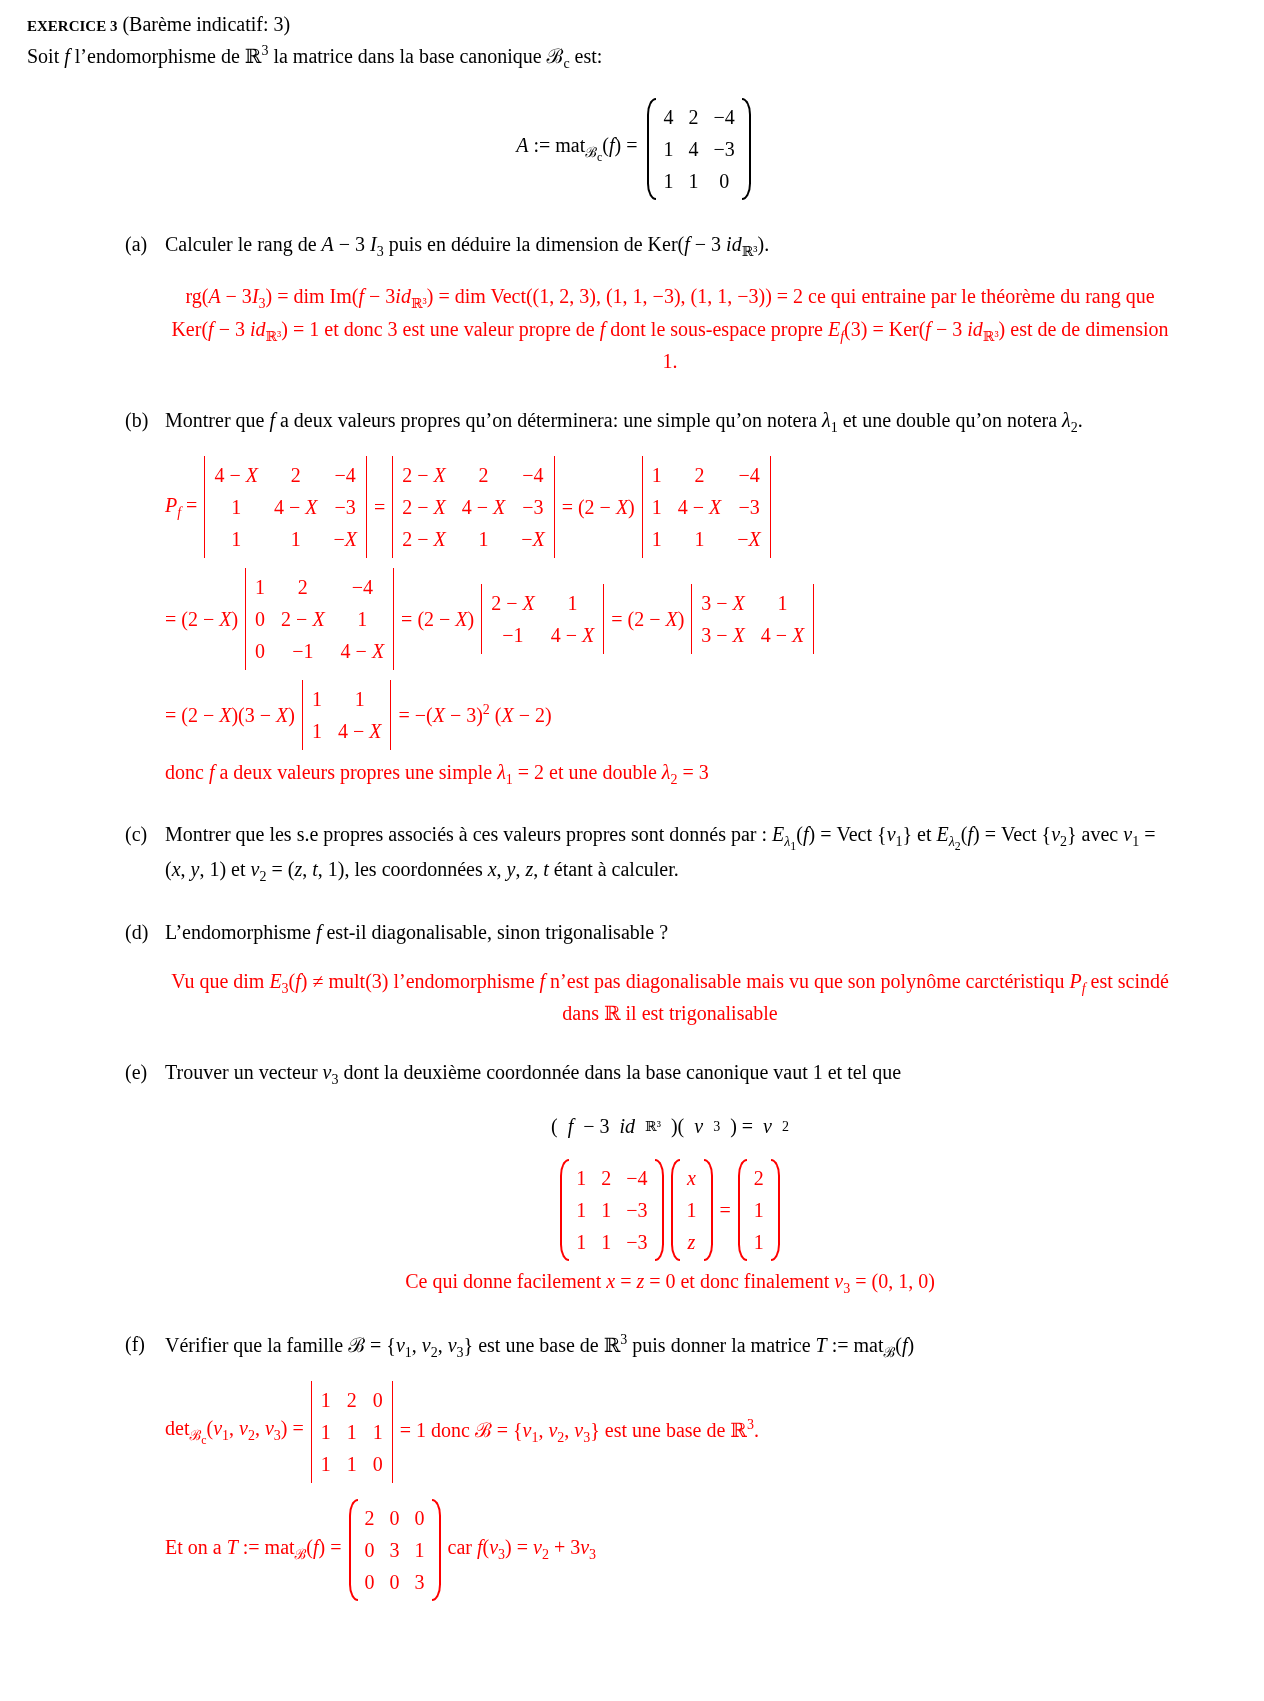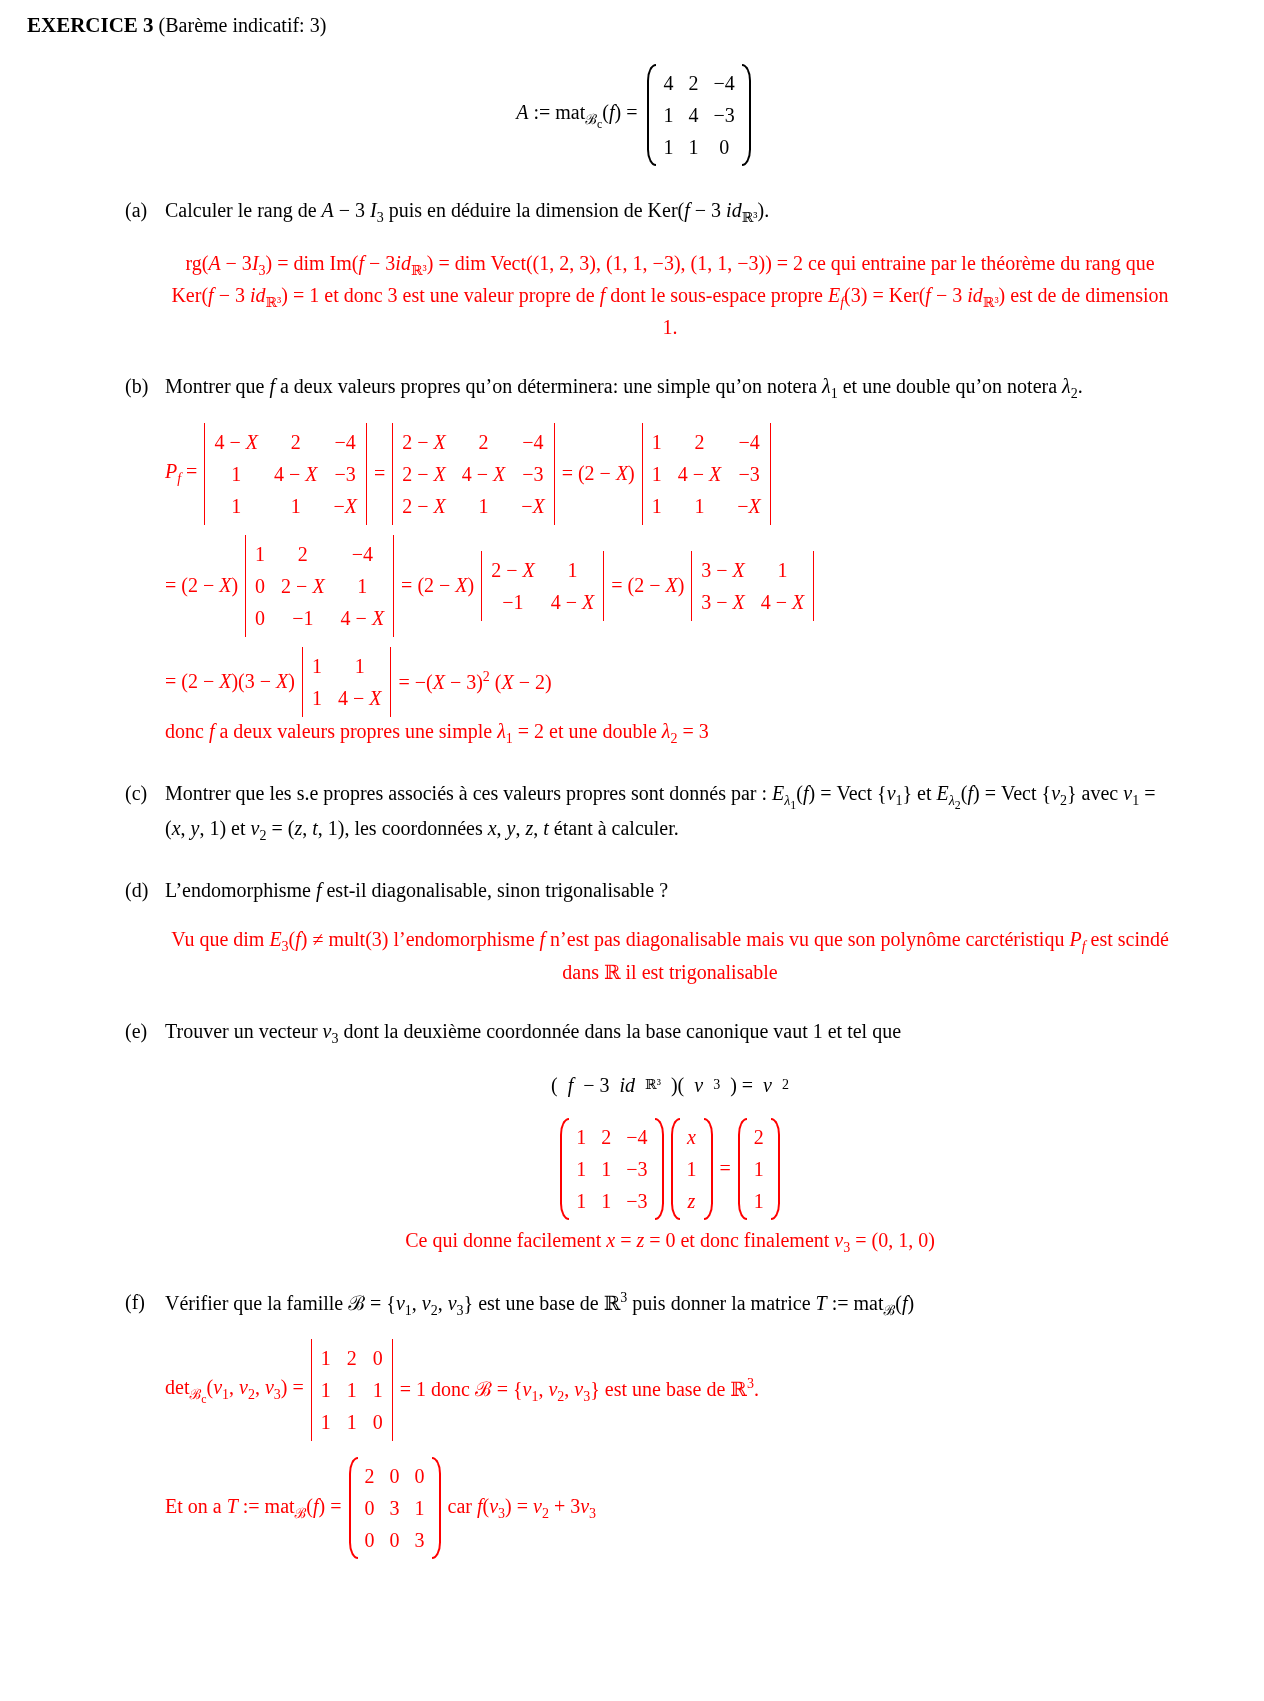--- a/index.html
+++ b/index.html
@@ -6,21 +6,21 @@
   html, body { margin: 0; padding: 0; background: #ffffff; }
   body {
     width: 1264px; min-height: 1701px;
     color: #000;
     font-family: "Liberation Serif", "DejaVu Serif", serif;
     font-size: 20px;
     line-height: 1.45;
   }
   .page { padding: 8px 24px 30px 27px; }
   .title-line { margin-top: 2px; }
-  .title-bold { font-weight: bold; font-size: 21px; }
+  .title-bold { font-weight: bold; font-size: 15px; }
   .intro-line { margin-top: 2px; }
   .center-eq {
     display: flex; justify-content: center; align-items: center;
     gap: 10px; margin: 24px 0 20px 0;
   }
   .item { display: flex; margin-left: 98px; margin-top: 30px; }
   .item-label { flex: none; width: 40px; }
   .item-body { flex: 1 1 auto; max-width: 1010px; }
   .answer { color: var(--red, #ff0000); margin-top: 20px; text-align: center; }
   .math-line {
@@ -59,20 +59,21 @@
   .mat-eq-center { justify-content: center; margin-top: 14px; margin-bottom: 6px; }
 </style>
 </head>
 <body>
 
 <div class="page">
 
   <div class="title-line">
     <span class="title-bold">EXERCICE 3</span><span> (Barème indicatif: 3)</span>
   </div>
+  <div class="intro-line">Soit <i>f</i> l’endomorphisme de ℝ<sup>3</sup> la matrice dans la base canonique ℬ<sub>c</sub> est:</div>
 
   <div class="center-eq">
     <span><i>A</i> := mat<sub>ℬ<sub>c</sub></sub>(<i>f</i>) =</span>
     <span class="paren">
         <span class="pl"></span>
         <span class="mat" style="grid-template-columns: repeat(3, auto);">
           <span class="mcell">4</span>
           <span class="mcell">2</span>
           <span class="mcell">−4</span>
           <span class="mcell">1</span>
@@ -168,21 +169,21 @@
         <div class="math-line">
           <span>= (2 − <i>X</i>)(3 − <i>X</i>)</span>
           <span class="det" style="grid-template-columns: repeat(2, auto);">
               <span class="mcell">1</span>
               <span class="mcell">1</span>
               <span class="mcell">1</span>
               <span class="mcell">4 − <i>X</i></span>
             </span>
           <span>= −(<i>X</i> − 3)<sup>2</sup> (<i>X</i> − 2)</span>
         </div>
-        <div style="">donc <i>f</i> a deux valeurs propres une simple <i>λ</i><sub>1</sub> = 2 et une double <i>λ</i><sub>2</sub> = 3</div>
+        <div style="margin-top:8px">donc <i>f</i> a deux valeurs propres une simple <i>λ</i><sub>1</sub> = 2 et une double <i>λ</i><sub>2</sub> = 3</div>
       </div>
     </div>
   </div>
 
   <div class="item">
     <div class="item-label">(c)</div>
     <div class="item-body">
       <div>Montrer que les s.e propres associés à ces valeurs propres sont donnés par : <i>E</i><sub><i>λ</i><sub>1</sub></sub>(<i>f</i>) = Vect {<i>v</i><sub>1</sub>} et <i>E</i><sub><i>λ</i><sub>2</sub></sub>(<i>f</i>) = Vect {<i>v</i><sub>2</sub>} avec <i>v</i><sub>1</sub> = (<i>x</i>, <i>y</i>, 1) et <i>v</i><sub>2</sub> = (<i>z</i>, <i>t</i>, 1), les coordonnées <i>x</i>, <i>y</i>, <i>z</i>, <i>t</i> étant à calculer.</div>
     </div>
   </div>

